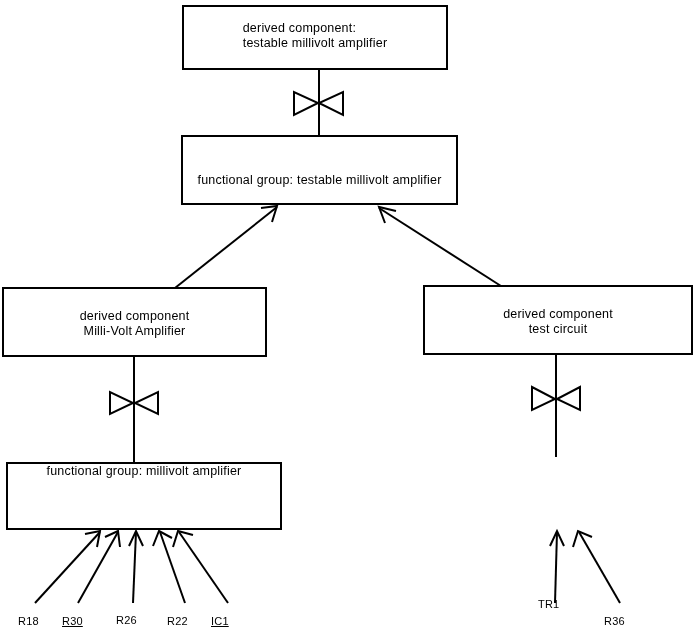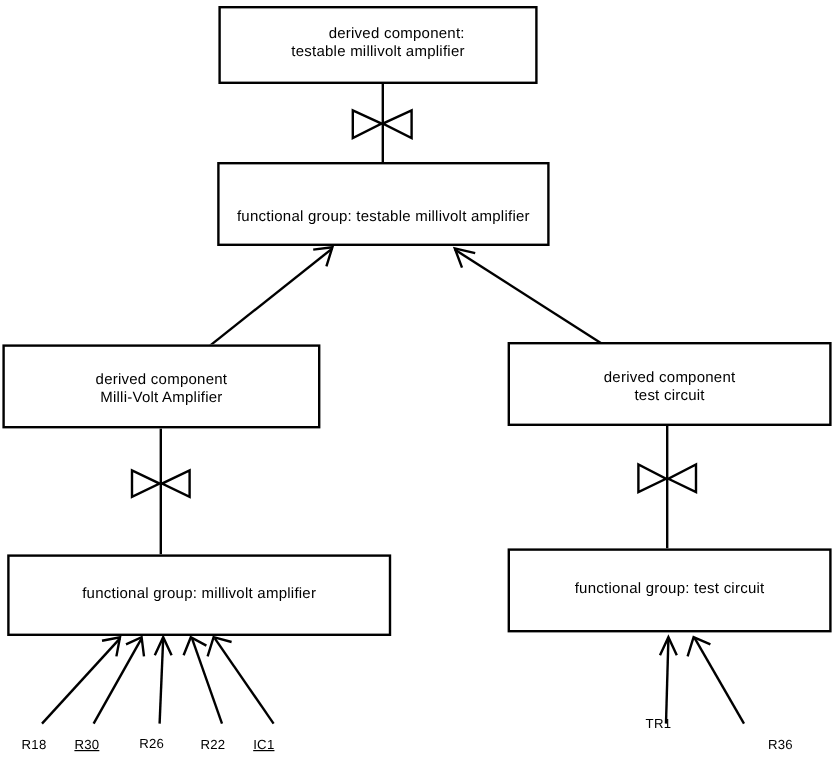--- a/index.html
+++ b/index.html
@@ -29,21 +29,21 @@
   }
   .node-text {
     font-size: 12.5px;
     line-height: 15px;
     color: #000000;
     white-space: pre-line;
     text-align: center;
     letter-spacing: 0.2px;
   }
   .node-center .node-text {
-    text-align: right;
+    text-align: left;
   }
   .leaf-label {
     position: absolute;
     font-size: 11px;
     color: #000000;
     white-space: nowrap;
     letter-spacing: 0.2px;
   }
   svg.overlay {
     position: absolute;
@@ -139,29 +139,26 @@
   <div class="node" style="left:2px; top:287px; width:265px; height:70px; padding-top:20px;">
     <div class="node-text">derived component
 Milli-Volt Amplifier</div>
   </div>
 
   <div class="node" style="left:423px; top:285px; width:270px; height:70px; padding-top:20px;">
     <div class="node-text">derived component
 test circuit</div>
   </div>
 
-  <div class="node node-center" style="left:6px; top:462px; width:320px; height:68px; padding-top:23px;">
+  <div class="node node-center" style="left:6px; top:462px; width:276px; height:68px; ">
     <div class="node-text">functional group: millivolt amplifier</div>
   </div>
 
-  <div class="node node-center" style="left:423px; top:457px; width:270px; height:70px; padding-top:24px;">
-    <div class="node-text">functional group: test circuit</div>
-  </div>
 
   <div class="leaf-label" style="left:18px; top:615px;">R18</div>
   <div class="leaf-label" style="left:62px; top:615px;text-decoration:underline;">R30</div>
   <div class="leaf-label" style="left:116px; top:614px;">R26</div>
   <div class="leaf-label" style="left:167px; top:615px;">R22</div>
   <div class="leaf-label" style="left:211px; top:615px;text-decoration:underline;">IC1</div>
   <div class="leaf-label" style="left:538px; top:598px;">TR1</div>
-  <div class="leaf-label" style="left:604px; top:615px;margin-left:36px;">R36</div>
+  <div class="leaf-label" style="left:604px; top:615px;">R36</div>
 
 </div>
 
 </body></html>

